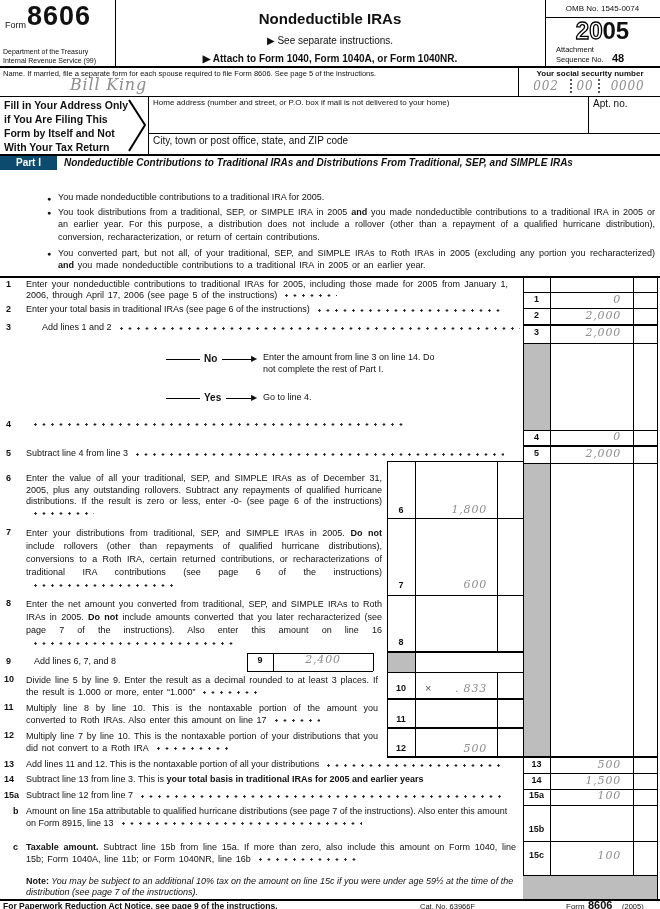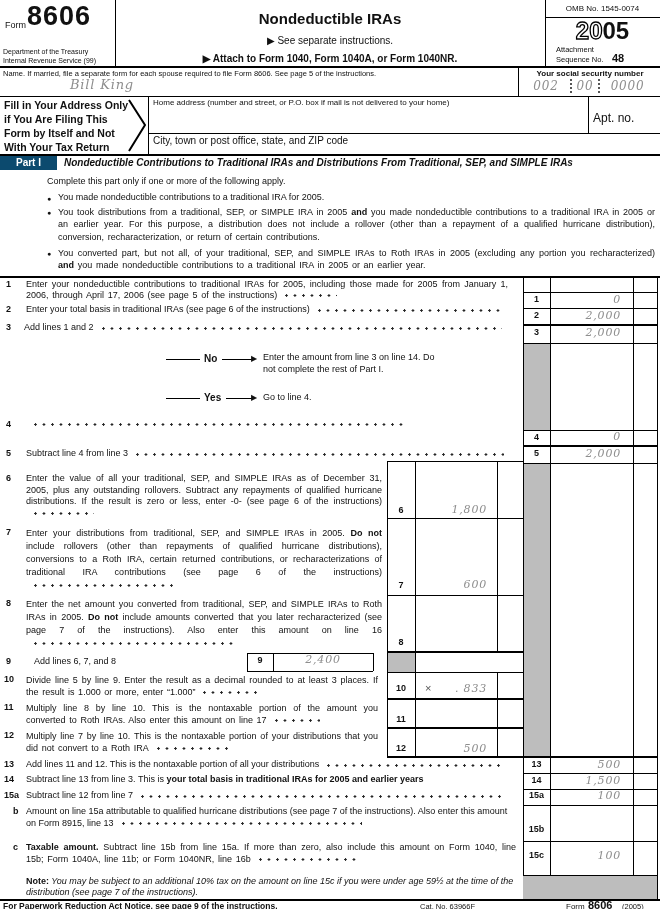--- a/index.html
+++ b/index.html
@@ -54,21 +54,21 @@
   <span class="abs" style="left:556px;top:45px;font-size:7.5px;">Attachment</span>
   <span class="abs" style="left:556px;top:55px;font-size:7.5px;">Sequence No.</span>
   <span class="abs b" style="left:612px;top:52px;font-size:11px;">48</span>
 
   <div class="v" style="left:115px;top:0;height:67px;"></div>
   <div class="v" style="left:545px;top:0;height:67px;"></div>
   <div class="h" style="left:545px;top:17px;width:115px;"></div>
   <div class="h h2x" style="left:0;top:66px;width:660px;"></div>
 
   <span class="abs" style="left:3px;top:69px;font-size:7.5px;">Name. If married, file a separate form for each spouse required to file Form 8606. See page 5 of the instructions.</span>
-  <span class="abs hand" style="left:70px;top:78px;font-size:13px;">Bill King</span>
+  <span class="abs hand" style="left:70px;top:78px;font-size:16px;">Bill King</span>
   <div class="v" style="left:518px;top:67px;height:29px;"></div>
   <div class="abs ctr b" style="left:520px;width:140px;top:69px;font-size:8px;">Your social security number</div>
   <span class="abs hand ctr" style="left:522px;width:48px;top:80px;font-size:12px;">002</span>
   <span class="abs hand ctr" style="left:572px;width:26px;top:80px;font-size:12px;">00</span>
   <span class="abs hand ctr" style="left:600px;width:55px;top:80px;font-size:12px;">0000</span>
   <div class="vdots" style="left:570px;top:79px;"></div>
   <div class="vdots" style="left:598px;top:79px;"></div>
   <div class="h" style="left:0;top:96px;width:660px;"></div>
 
   <div class="abs b" style="left:4px;top:98px;width:126px;font-size:10.5px;line-height:14px;">
@@ -77,30 +77,29 @@
     <div>Form by Itself and Not</div>
     <div>With Your Tax Return</div>
   </div>
   <svg class="abs" style="left:126px;top:98px;" width="22" height="55">
     <polyline points="3,2 19,27 3,53" fill="none" stroke="#000" stroke-width="2"></polyline>
   </svg>
   <div class="v" style="left:148px;top:96px;height:58px;"></div>
   <span class="abs" style="left:153px;top:98px;font-size:8px;">Home address (number and street, or P.O. box if mail is not delivered to your home)</span>
   <div class="abs" style="left:153px;top:107px;width:430px;height:24px;"></div>
   <div class="v" style="left:588px;top:96px;height:37px;"></div>
-  <span class="abs" style="left:593px;top:98px;font-size:12px;margin-top:13px;">Apt. no.</span>
+  <span class="abs" style="left:593px;top:98px;font-size:10px;">Apt. no.</span>
   <div class="h" style="left:148px;top:133px;width:512px;"></div>
   <span class="abs" style="left:153px;top:135px;font-size:10px;">City, town or post office, state, and ZIP code</span>
   <div class="abs" style="left:153px;top:144px;width:500px;height:10px;"></div>
   <div class="h h2x" style="left:0;top:154px;width:660px;"></div>
 
   <div class="abs" style="left:0;top:156px;width:57px;height:14px;background:#0c4a6e;color:#fff;font-weight:bold;font-size:10px;text-align:center;line-height:14px;">Part I</div>
   <span class="abs b" style="left:64px;top:157px;font-size:10px;font-style:italic;">Nondeductible Contributions to Traditional IRAs and Distributions From Traditional, SEP, and SIMPLE IRAs</span>
 
-  <div class="abs t" style="left:47px;top:176px;">Complete this part only if one or more of the following apply.</div>
 
   <div class="bullet t" style="top:192px;">
     <span class="dot">●</span><span>You made nondeductible contributions to a traditional IRA for 2005.</span>
   </div>
   <div class="bullet t just" style="top:206px;line-height:12.3px;">
     <span class="dot">●</span><span>You took distributions from a traditional, SEP, or SIMPLE IRA in 2005 </span><span class="b">and</span><span> you made nondeductible contributions to a traditional IRA in 2005 or an earlier year. For this purpose, a distribution does not include a rollover (other than a repayment of a qualified hurricane distribution), conversion, recharacterization, or return of certain contributions.</span>
   </div>
   <div class="bullet t just" style="top:247px;line-height:12.3px;">
     <span class="dot">●</span><span>You converted part, but not all, of your traditional, SEP, and SIMPLE IRAs to Roth IRAs in 2005 (excluding any portion you recharacterized) </span><span class="b">and</span><span> you made nondeductible contributions to a traditional IRA in 2005 or an earlier year.</span>
   </div>
@@ -153,21 +152,21 @@
   <span class="num" style="left:6px;top:279px;">1</span>
   <div class="abs t just" style="left:26px;top:279px;width:482px;line-height:11.2px;"><span>Enter your nondeductible contributions to traditional IRAs for 2005, including those made for 2005 from January 1, 2006, through April 17, 2006 (see page 5 of the instructions)</span><span class="dots dinl" style="width:52px;"></span></div>
 
   <span class="num" style="left:6px;top:304px;">2</span>
   <div class="abs t lrow" style="left:26px;top:304px;width:482px;">
       <span>Enter your total basis in traditional IRAs (see page 6 of the instructions)</span>
       <span class="dots dfill"></span>
     </div>
 
   <span class="num" style="left:6px;top:322px;">3</span>
-  <div class="abs t lrow" style="left:24px;top:322px;width:482px;">
+  <div class="abs t lrow" style="left:42px;top:322px;width:482px;">
       <span>Add lines 1 and 2</span>
       <span class="dots dfill"></span>
     </div>
 
   <div class="h" style="left:166px;top:359px;width:34px;"></div>
   <span class="abs b" style="left:204px;top:353px;font-size:10px;">No</span>
   <div class="h" style="left:222px;top:359px;width:30px;"></div>
   <span class="abs" style="left:251px;top:354px;font-size:8px;">▶</span>
   <div class="abs t" style="left:263px;top:351px;width:172px;line-height:12.2px;">Enter the amount from line 3 on line 14. Do not complete the rest of Part I.</div>
   <div class="h" style="left:166px;top:398px;width:34px;"></div>

